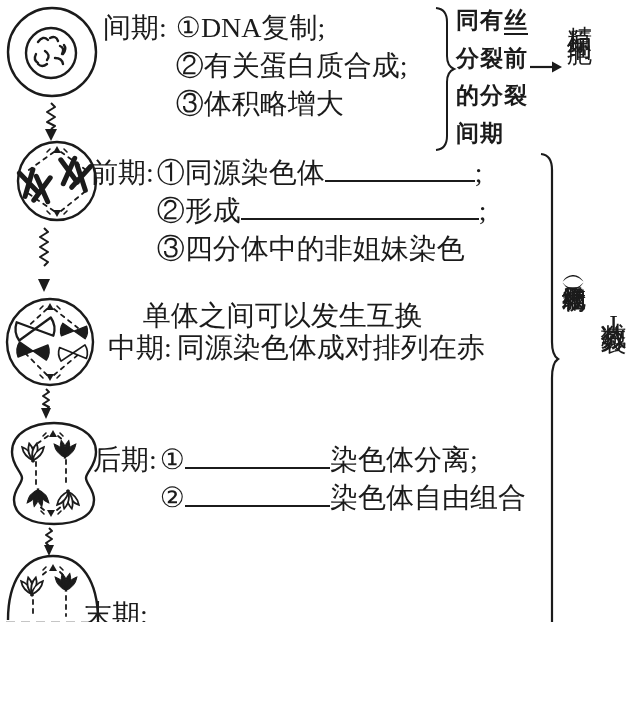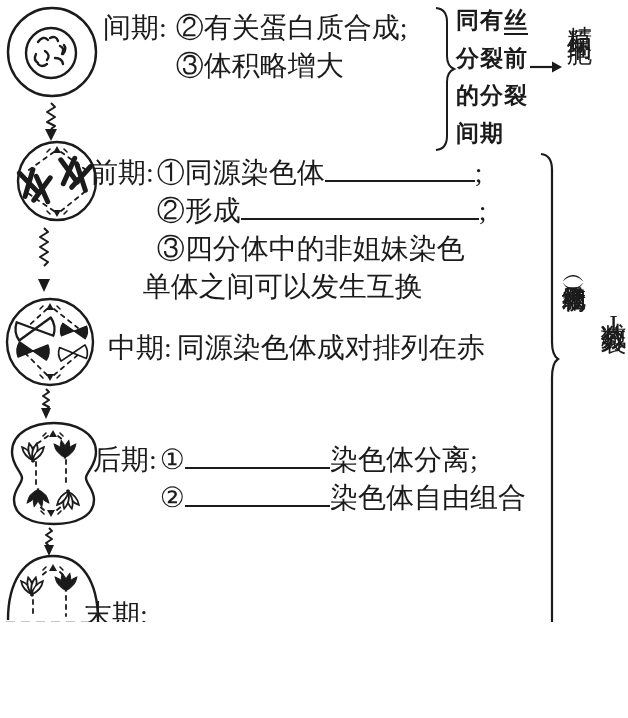--- a/index.html
+++ b/index.html
@@ -16,21 +16,21 @@
   .bw{fill:#ffffff;stroke:#1b1b1b;stroke-width:2;stroke-linejoin:round;}
   .bb{fill:#1b1b1b;stroke:#1b1b1b;stroke-width:1.5;stroke-linejoin:round;}
   .fw{fill:#ffffff;stroke:#1b1b1b;stroke-width:1.8;}
   .fb{fill:#1b1b1b;stroke:#1b1b1b;stroke-width:1;}
   .zz{fill:none;stroke:#1b1b1b;stroke-width:2;stroke-linejoin:round;}
   .fl{fill:#1b1b1b;}
   
   .stage{position:absolute;display:flex;align-items:flex-start;font-size:28px;line-height:38px;white-space:nowrap;}
   .stage .lbl{flex:0 0 auto;}
   .blank{display:inline-block;height:26px;border-bottom:2px solid #1b1b1b;vertical-align:baseline;}
-  .outdent{margin-left:-14px;}
+  .outdent{margin-left:-14px;margin-top:29px;}
   
   .note{position:absolute;left:456px;top:2px;width:76px;font-size:23px;line-height:37.5px;letter-spacing:1px;word-break:break-all;font-weight:bold;}
   .und{border-bottom:2px solid #1b1b1b;}
   .brace{position:absolute;}
   .brace path{fill:none;stroke:#1b1b1b;}
   .arrow-r{position:absolute;left:528px;top:60px;}
   
   .vtext{position:absolute;writing-mode:vertical-rl;text-orientation:mixed;white-space:nowrap;}
   .v-sperm{left:563px;top:6px;font-size:25px;letter-spacing:5px;}
   .v-primary{left:558px;top:268px;font-size:24px;letter-spacing:0px;}
@@ -136,20 +136,21 @@
 
     <g>
       <path class="zz" d="M47 693 l3 3 l-6 4 l6 4 l-3 3"></path>
       <polygon class="fl" points="42,705 52,705 47,717"></polygon>
     </g>
   </svg>
 
   <div class="stage" style="left:103px;top:9px;gap:9px;">
     <span class="lbl">间期:</span>
     <div>
+      <div>①DNA复制;</div>
       <div>②有关蛋白质合成;</div>
       <div>③体积略增大</div>
     </div>
   </div>
 
   <svg class="brace" style="left:433px;top:6px;" width="24" height="146" viewBox="0 0 24 146">
     <path d="M3 2 Q14 3 14 16 L14 50 Q14 60 21 63 Q14 66 14 76 L14 130 Q14 143 3 144" stroke-width="2"></path>
   </svg>
   <div class="note">
     <span>同有</span><span class="und">丝</span><span>分裂前的分裂间期</span>

